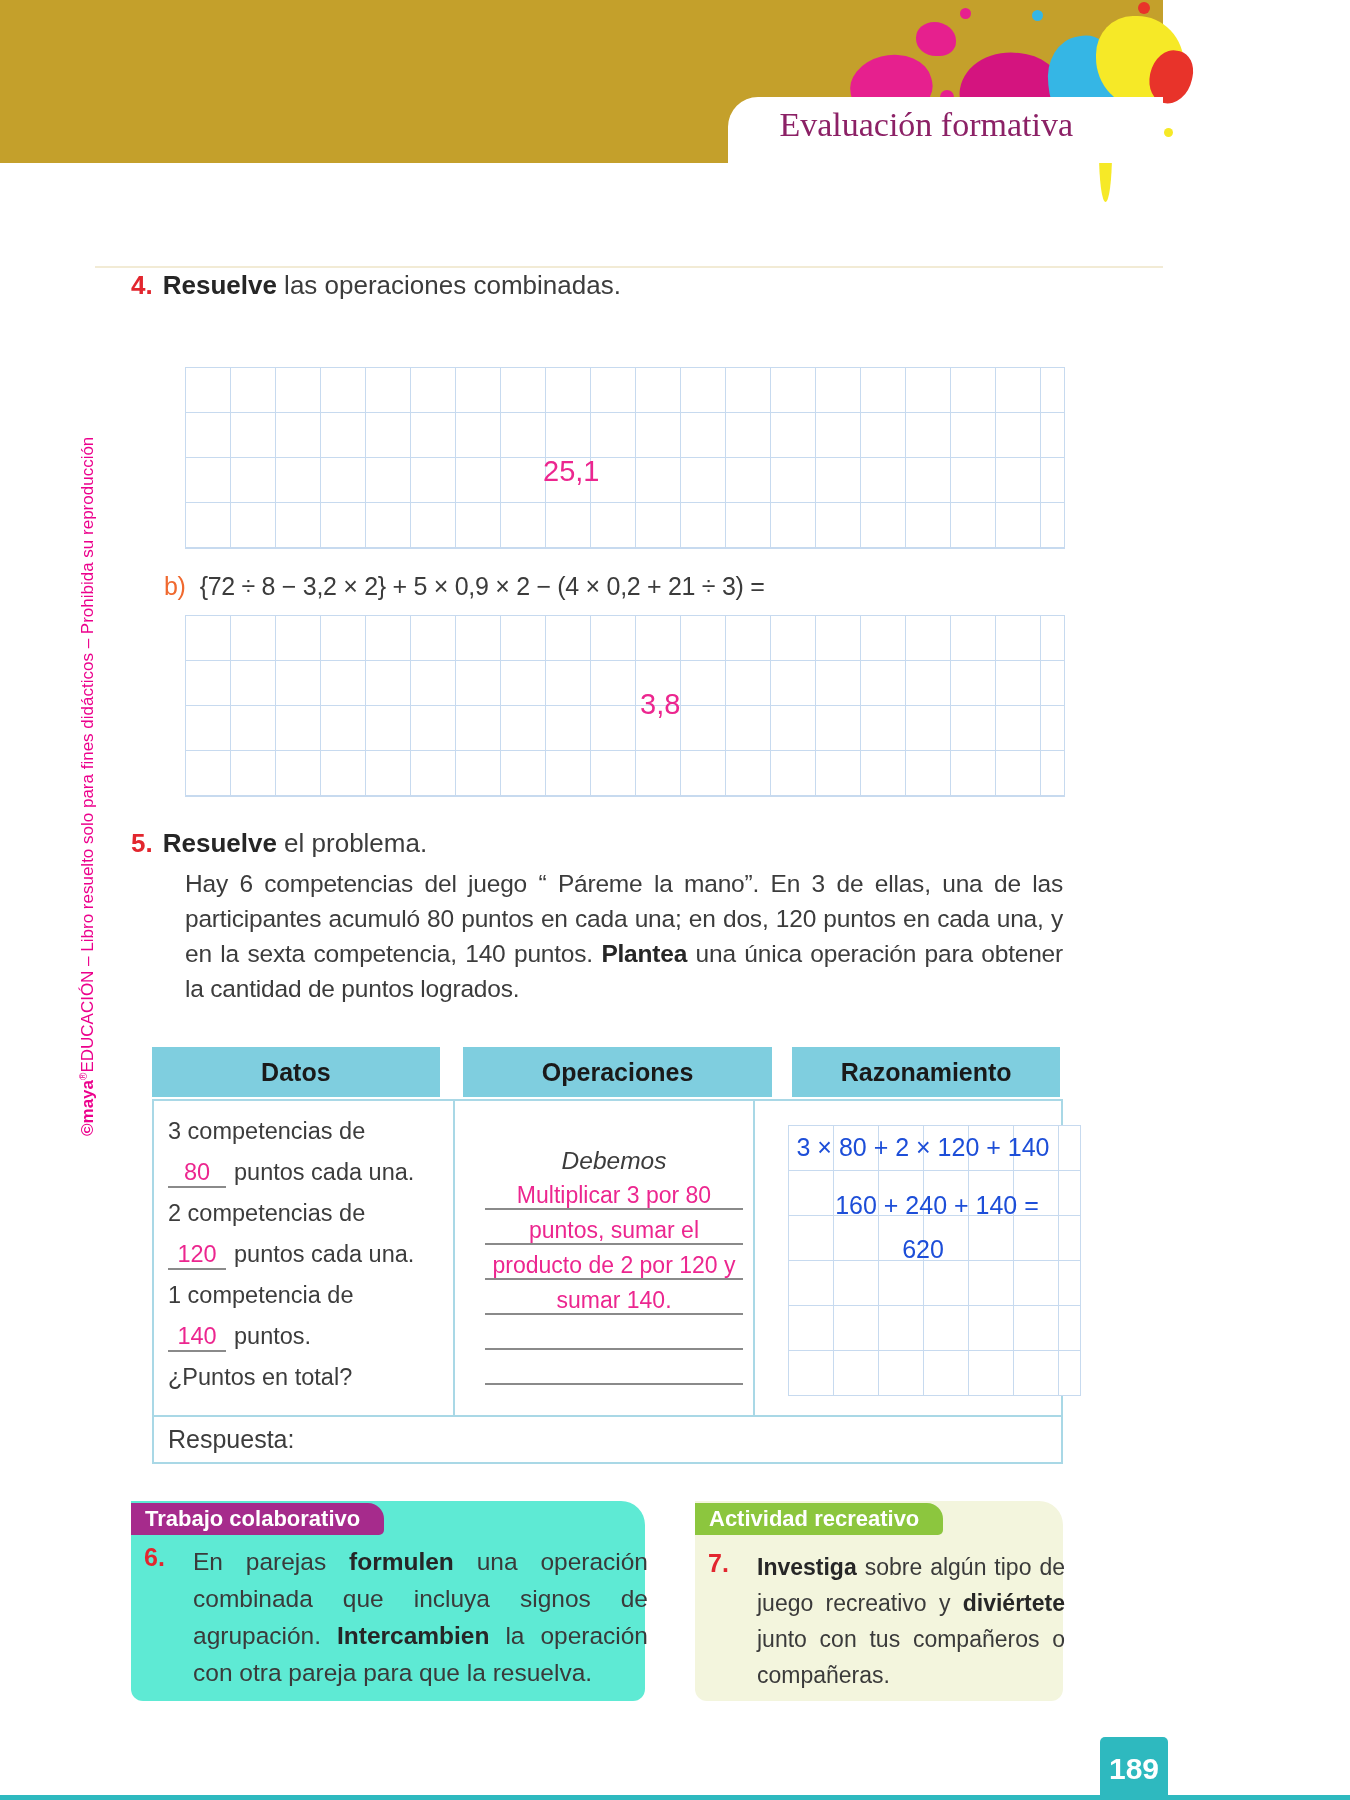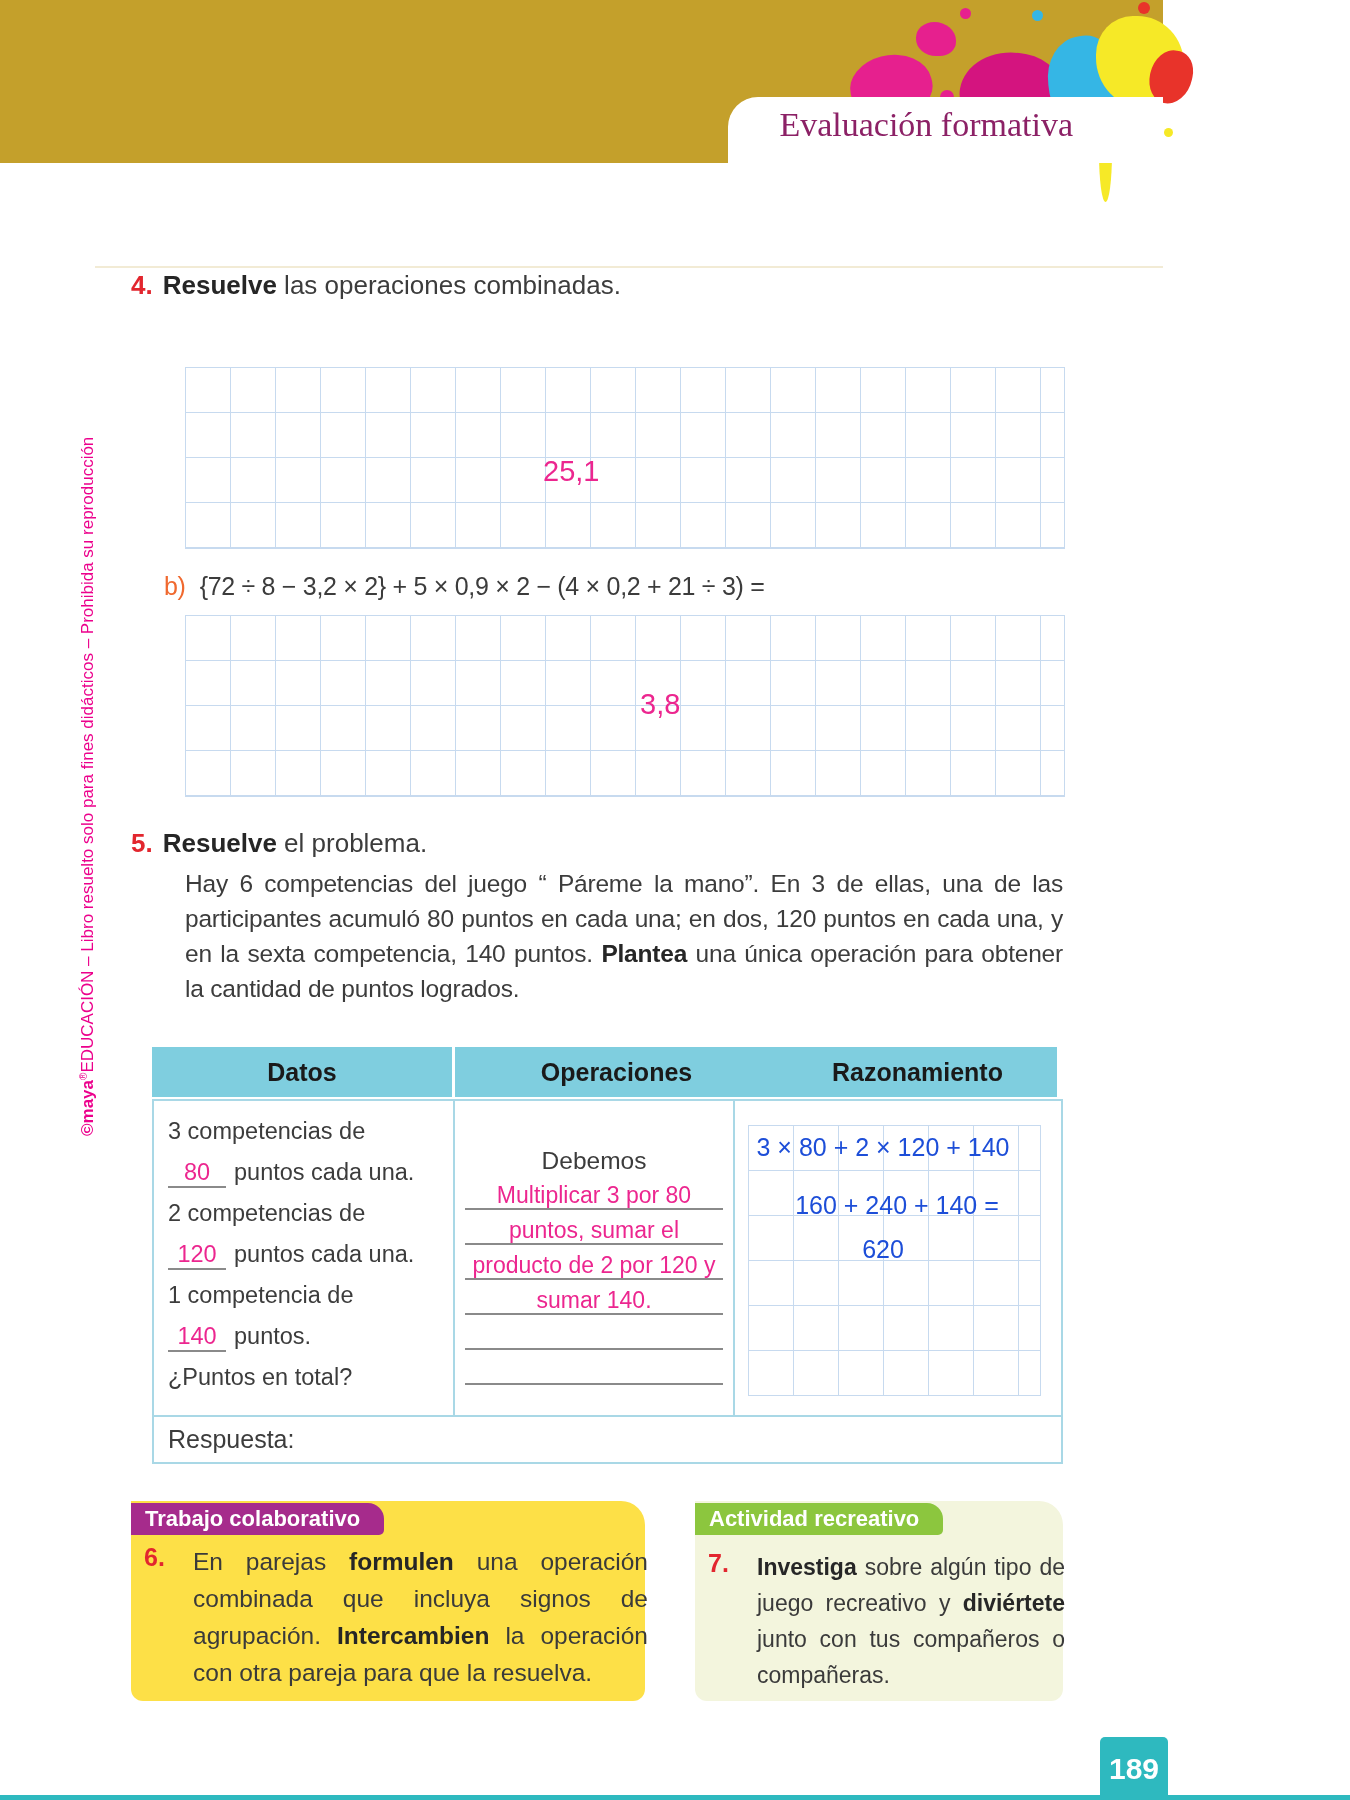--- a/index.html
+++ b/index.html
@@ -44,48 +44,48 @@
   .ans-a{position:absolute;left:543px;top:455px;font-size:29px;}
   .ans-b{position:absolute;left:640px;top:688px;font-size:29px;}
 
   
   .statement{position:absolute;left:185px;top:866px;width:878px;font-size:24.5px;line-height:35px;
              text-align:justify;letter-spacing:-0.2px;color:#3C3C3C;}
   .statement b{color:#262626;}
 
   
   .tbl{position:absolute;left:152px;top:1047px;width:911px;}
-  .tbl *{box-sizing:border-box;}
+  .tbl *{box-sizing:border-box;gap:20px;}
   .tbl-head{display:flex;}
   .hcell{height:50px;background:#7FCEDF;display:flex;align-items:center;justify-content:center;
          font-weight:bold;font-size:25px;color:#1A1A1A;}
   .h1{width:303px;border-right:3px solid #fff;}
   .h2{width:282px;border-right:3px solid #fff;}
   .h3{width:323px;}
   .tbl-body{display:flex;height:318px;border:2px solid #A9D8E6;margin-top:2px;}
   .bcell{position:relative;}
   .b1{width:301px;border-right:2px solid #A9D8E6;padding:10px 12px 0 14px;
       font-size:23.5px;line-height:41px;color:#3C3C3C;}
   .ans-inline{display:inline-block;min-width:58px;text-align:center;color:#EC268F;
               border-bottom:2px solid #8A8A8A;line-height:28px;margin-right:8px;}
   .b2{width:280px;border-right:2px solid #A9D8E6;}
-  .rz-intro{margin-top:46px;text-align:center;font-size:24.5px;color:#3C3C3C;}
+  .rz-intro{margin-top:46px;text-align:center;font-size:24.5px;color:#3C3C3C;font-style:italic;}
   .rz-line{height:35px;margin:0 10px;border-bottom:2px solid #8A8A8A;text-align:center;
            font-size:23px;color:#EC268F;line-height:40px;white-space:nowrap;}
   .b3{flex:1;}
   .ops-grid{position:absolute;left:13px;top:24px;width:293px;height:271px;}
   .ops-line{position:absolute;left:13px;width:270px;text-align:center;font-size:25px;
             color:#1d4ed8;white-space:nowrap;}
   .ops-l1{top:32px;}.ops-l2{top:90px;padding-left:28px;}.ops-l3{top:134px;}
   .tbl-resp{height:47px;border:2px solid #A9D8E6;border-top:none;display:flex;align-items:center;
             padding-left:14px;font-size:25px;color:#3C3C3C;}
 
   
   .act-box{position:absolute;top:1501px;height:200px;border-radius:0 24px 12px 12px;}
-  .collab-box{left:131px;width:514px;background:#fde047;}
+  .collab-box{left:131px;width:514px;background:#5eead4;}
   .inquiry-box{left:695px;width:368px;background:#F3F5DD;}
   .act-badge{position:absolute;left:0;top:2px;height:32px;color:#fff;font-weight:bold;font-size:22px;
              line-height:32px;padding:0 24px 0 14px;border-radius:0 16px 5px 0;white-space:nowrap;}
   .collab-badge{background:#A62B8C;}
   .inquiry-badge{background:#8CC63E;}
   .act-num{position:absolute;left:13px;font-size:25px;font-weight:bold;color:#E2262E;}
   .act-text{position:absolute;text-align:justify;color:#3A3A3A;margin-left:16px;}
   .act-text b{color:#262626;}
   .collab-num{top:42px;}
   .collab-text{left:46px;top:42px;width:455px;font-size:24.5px;line-height:37px;}

